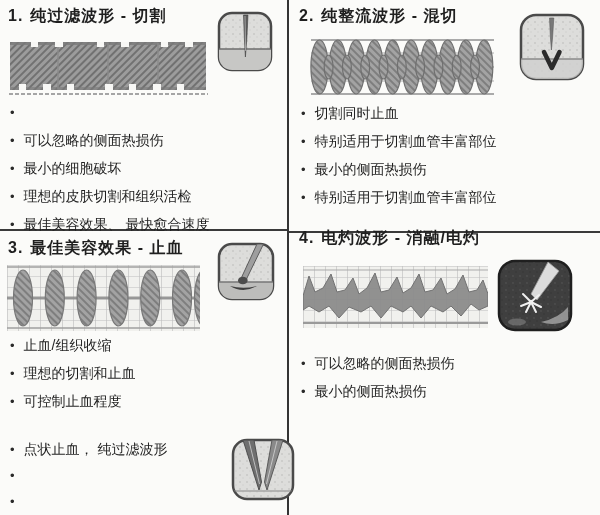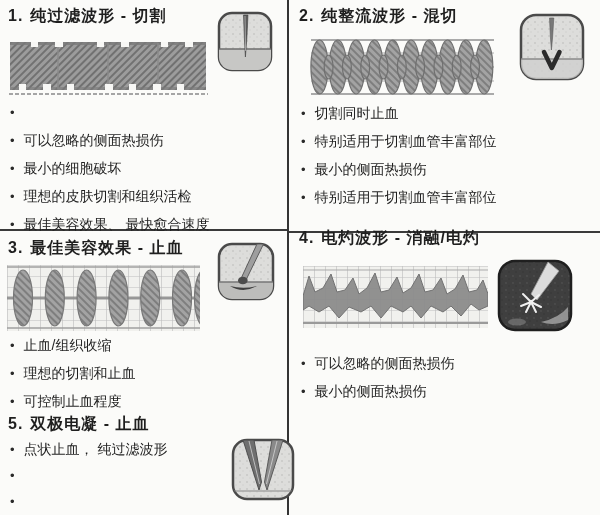--- a/index.html
+++ b/index.html
@@ -290,23 +290,20 @@
     <li>
         <span class="dot">•</span>
         <span>可以忽略的侧面热损伤</span>
       </li>
     <li>
         <span class="dot">•</span>
         <span>最小的侧面热损伤</span>
       </li>
   </ul>
 
-  <div class="abs sec-title" style="left:8px;top:414px;">
-    <span class="num">5.</span><span>双极电凝 -  止血</span>
-  </div>
 
   <ul class="bullets tight" style="left:10px;top:440px;">
     <li>
         <span class="dot">•</span>
         <span>点状止血， 纯过滤波形</span>
       </li>
     <li>
         <span class="dot">•</span>
       </li>
     <li>

